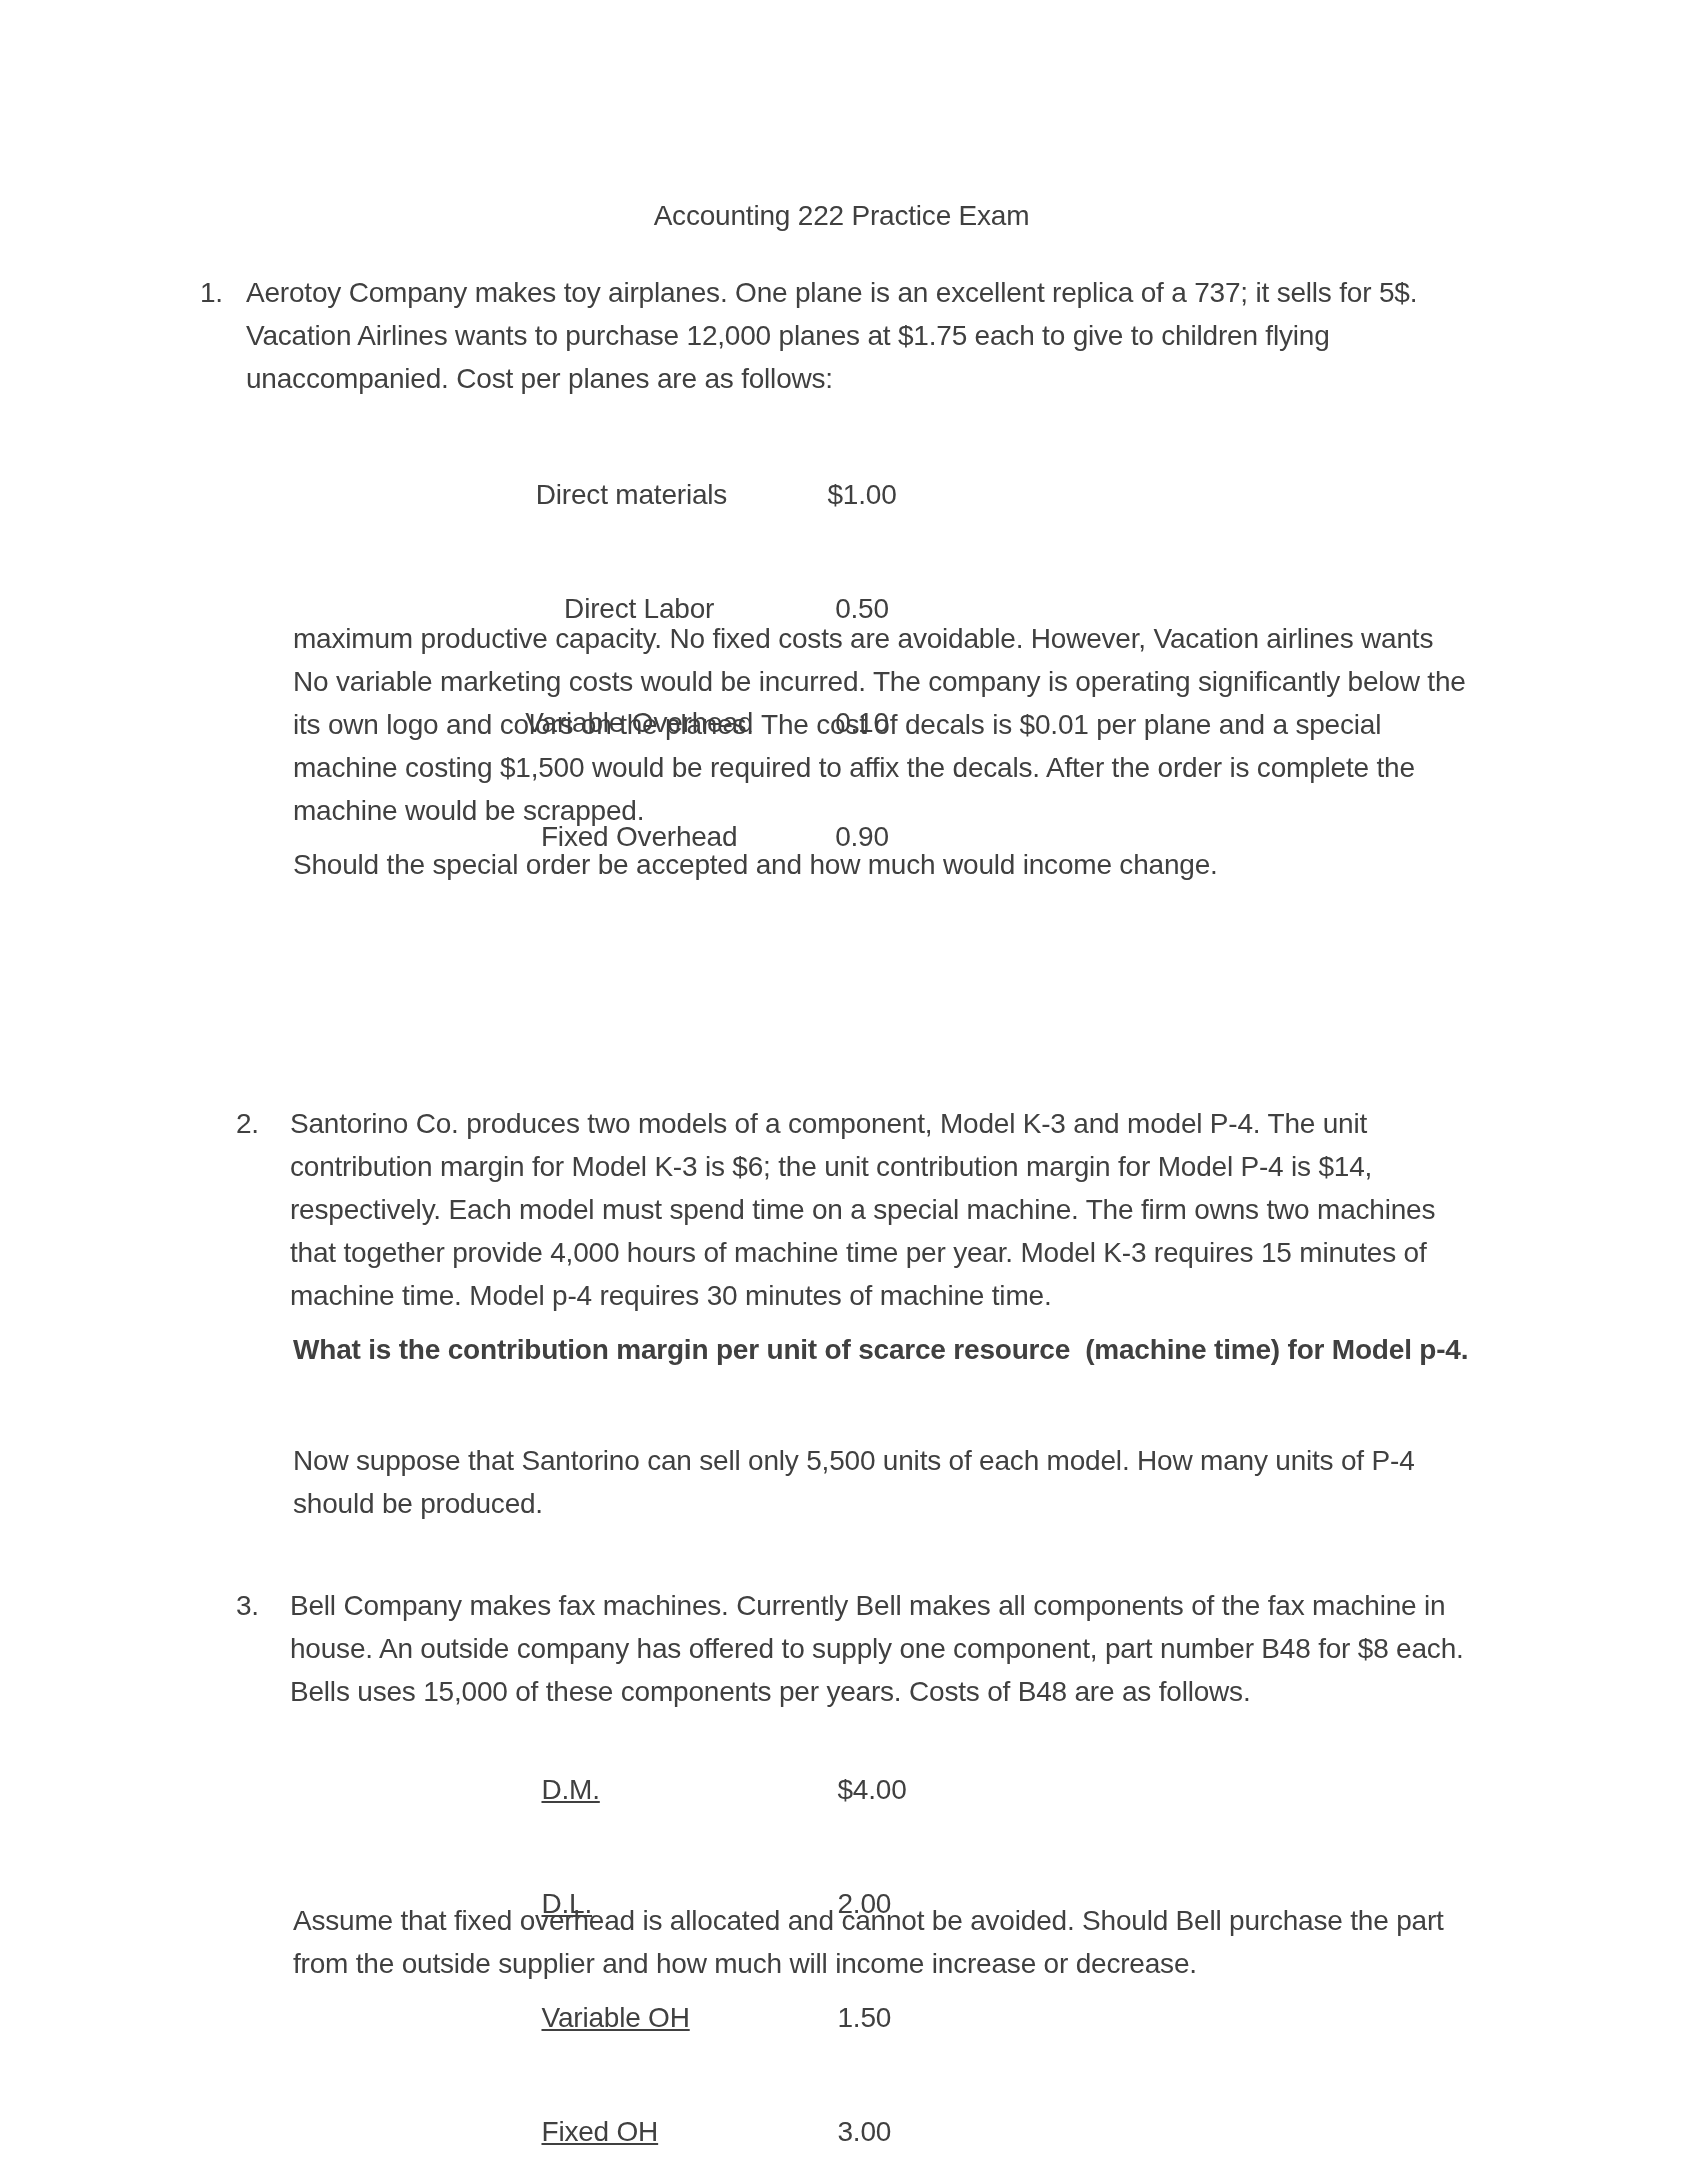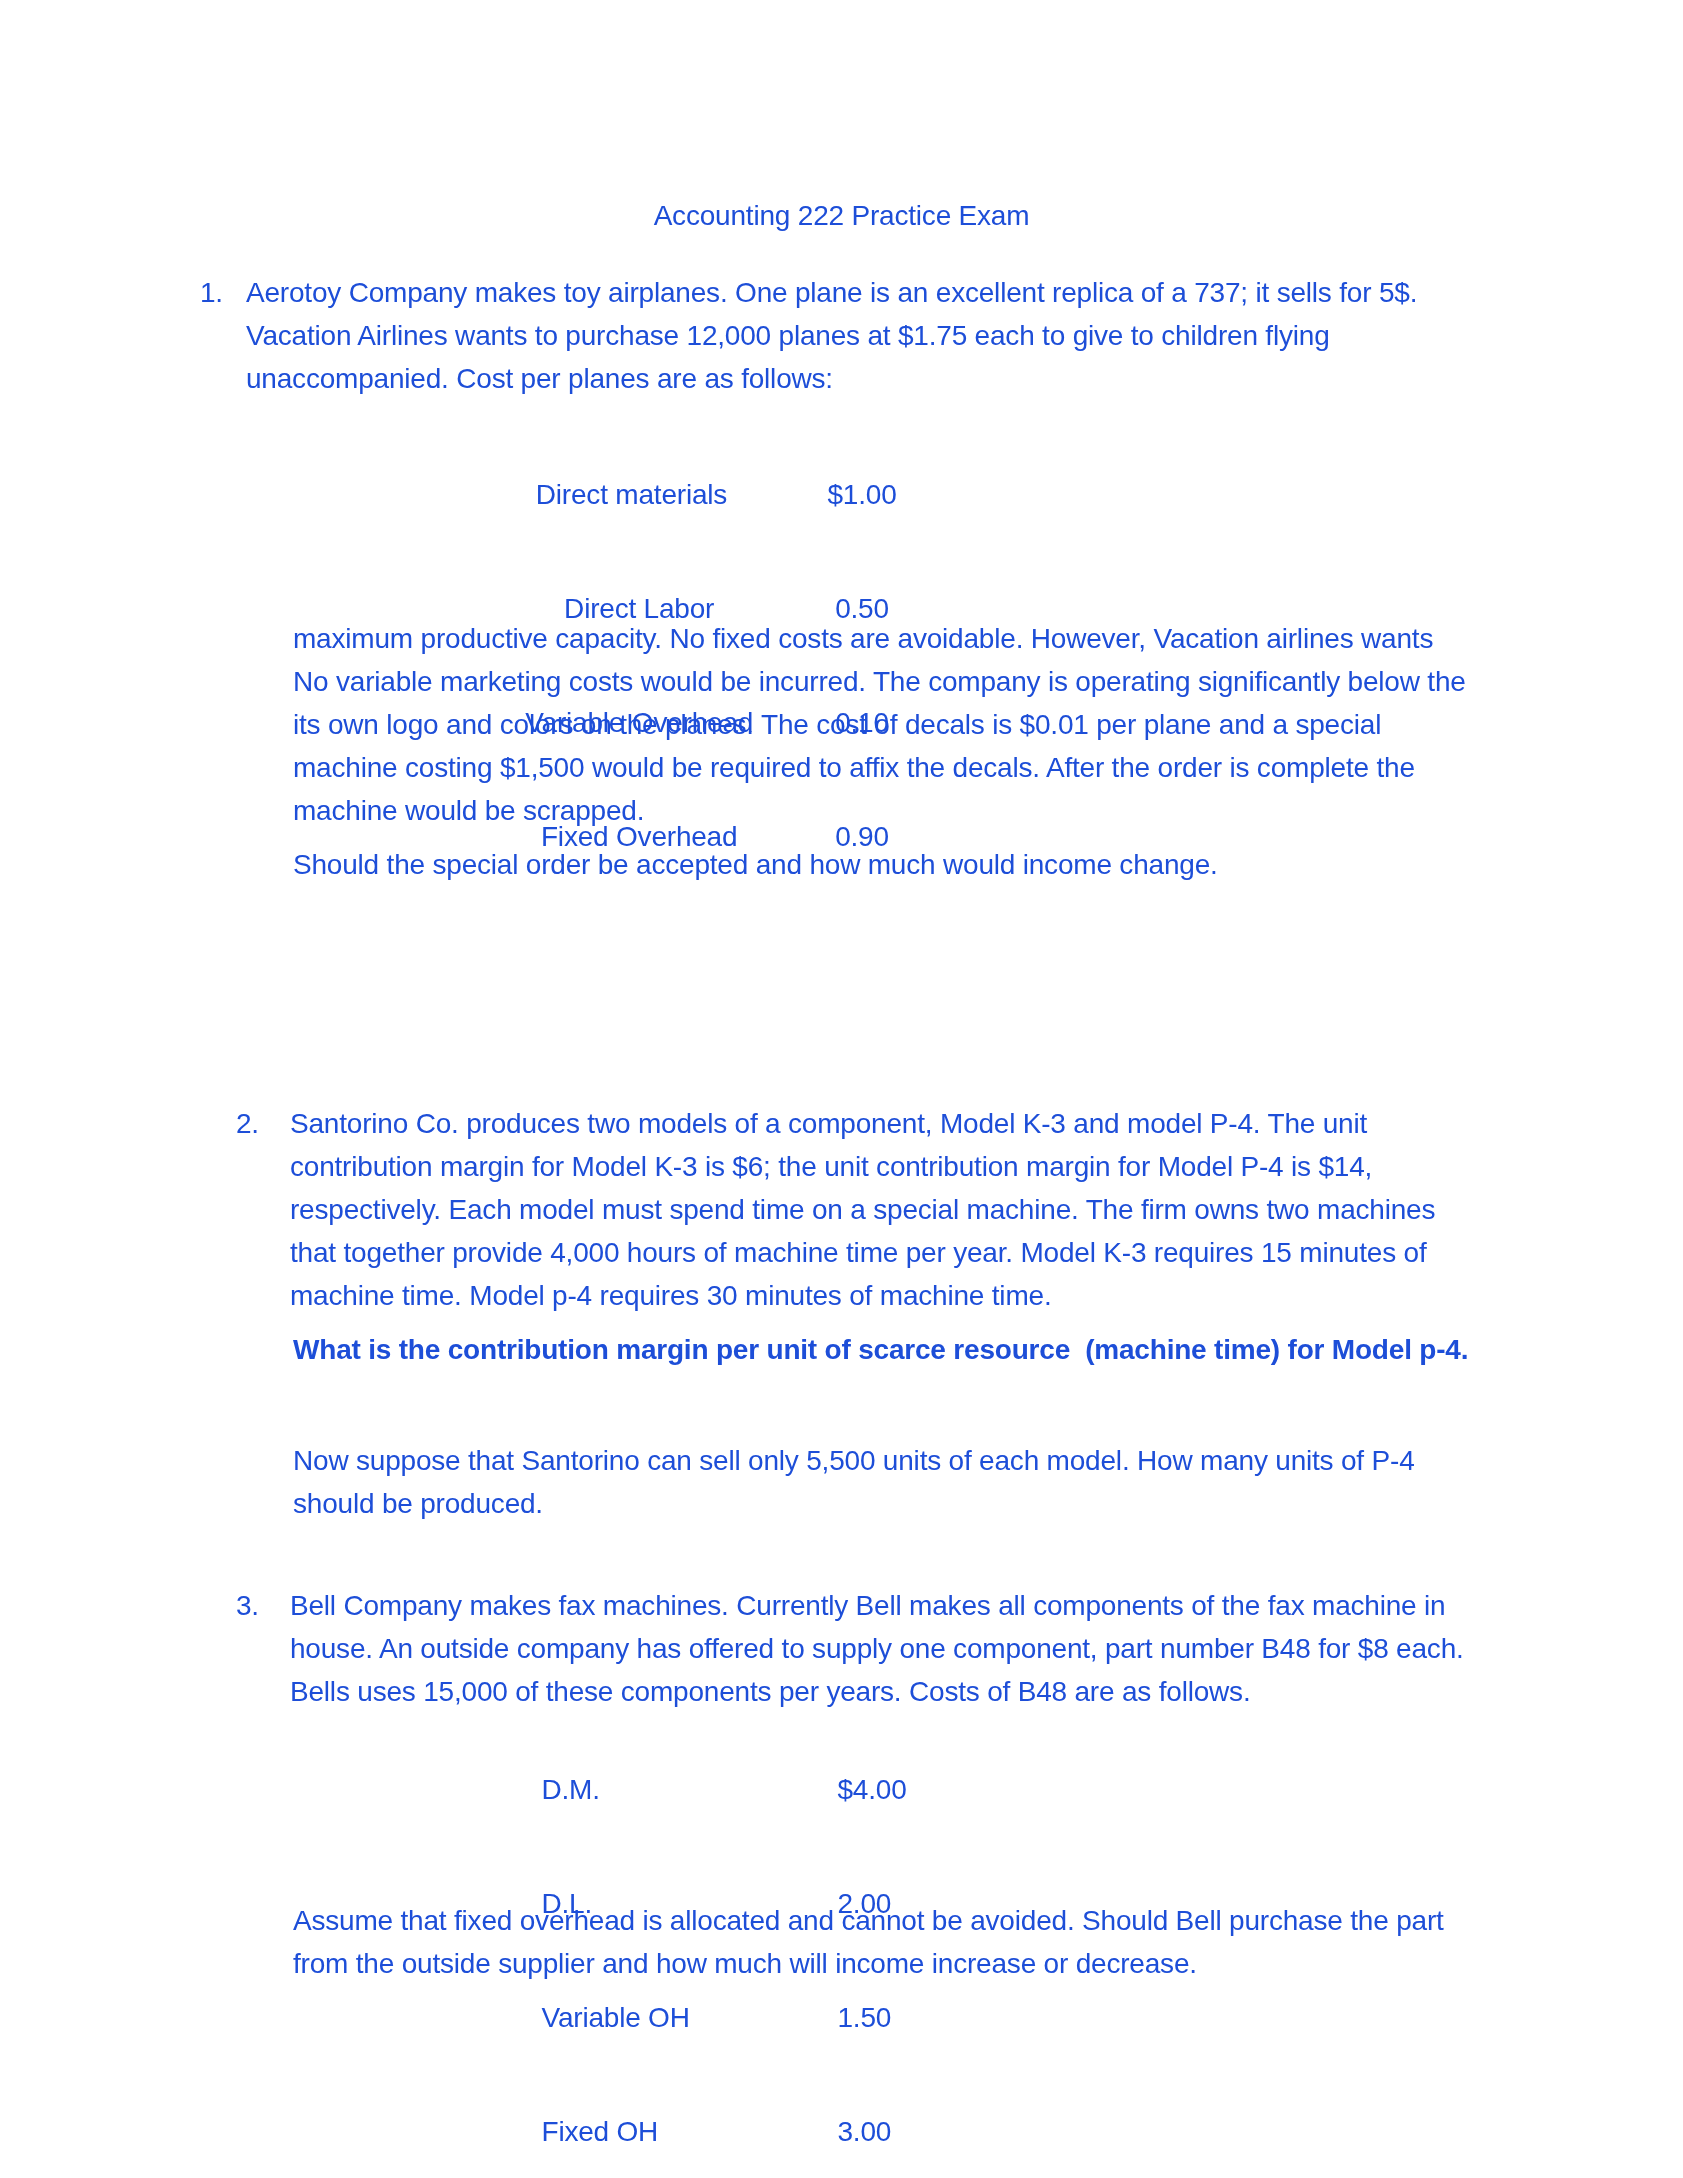--- a/index.html
+++ b/index.html
@@ -3,39 +3,39 @@
 <meta charset="utf-8">
 <style>
   html, body { margin: 0; padding: 0; background: #ffffff; }
   .page {
     position: relative;
     width: 1683px;
     height: 2178px;
     background: #ffffff;
     font-family: "Liberation Sans", sans-serif;
     font-size: 28px;
-    color: #1d4ed8;
+    color: #404040;
     letter-spacing: -0.2px;
     overflow: hidden;
   }
   .abs { position: absolute; }
   .line {
     line-height: 43px;
     white-space: pre;
   }
   .title {
     width: 1683px;
     text-align: center;
     line-height: 43px;
   }
   .qnum { line-height: 43px; white-space: pre; }
   .cost-table .trow { line-height: 38px; white-space: pre; }
   .cost-table .tlabel { display: inline-block; }
   .t1 .tlabel { width: 392px; }
-  .t2 .tlabel { width: 296px; }
+  .t2 .tlabel { width: 296px; text-decoration: underline; }
 </style>
 </head>
 <body>
 
 <div class="page">
 
   <div class="abs title" style="top:194px; left:0;">Accounting 222 Practice Exam</div>
 
   <div class="abs qnum" style="top:271px; left:200px;">1.</div>
   <div class="abs" style="top:271px; left:246px;">

